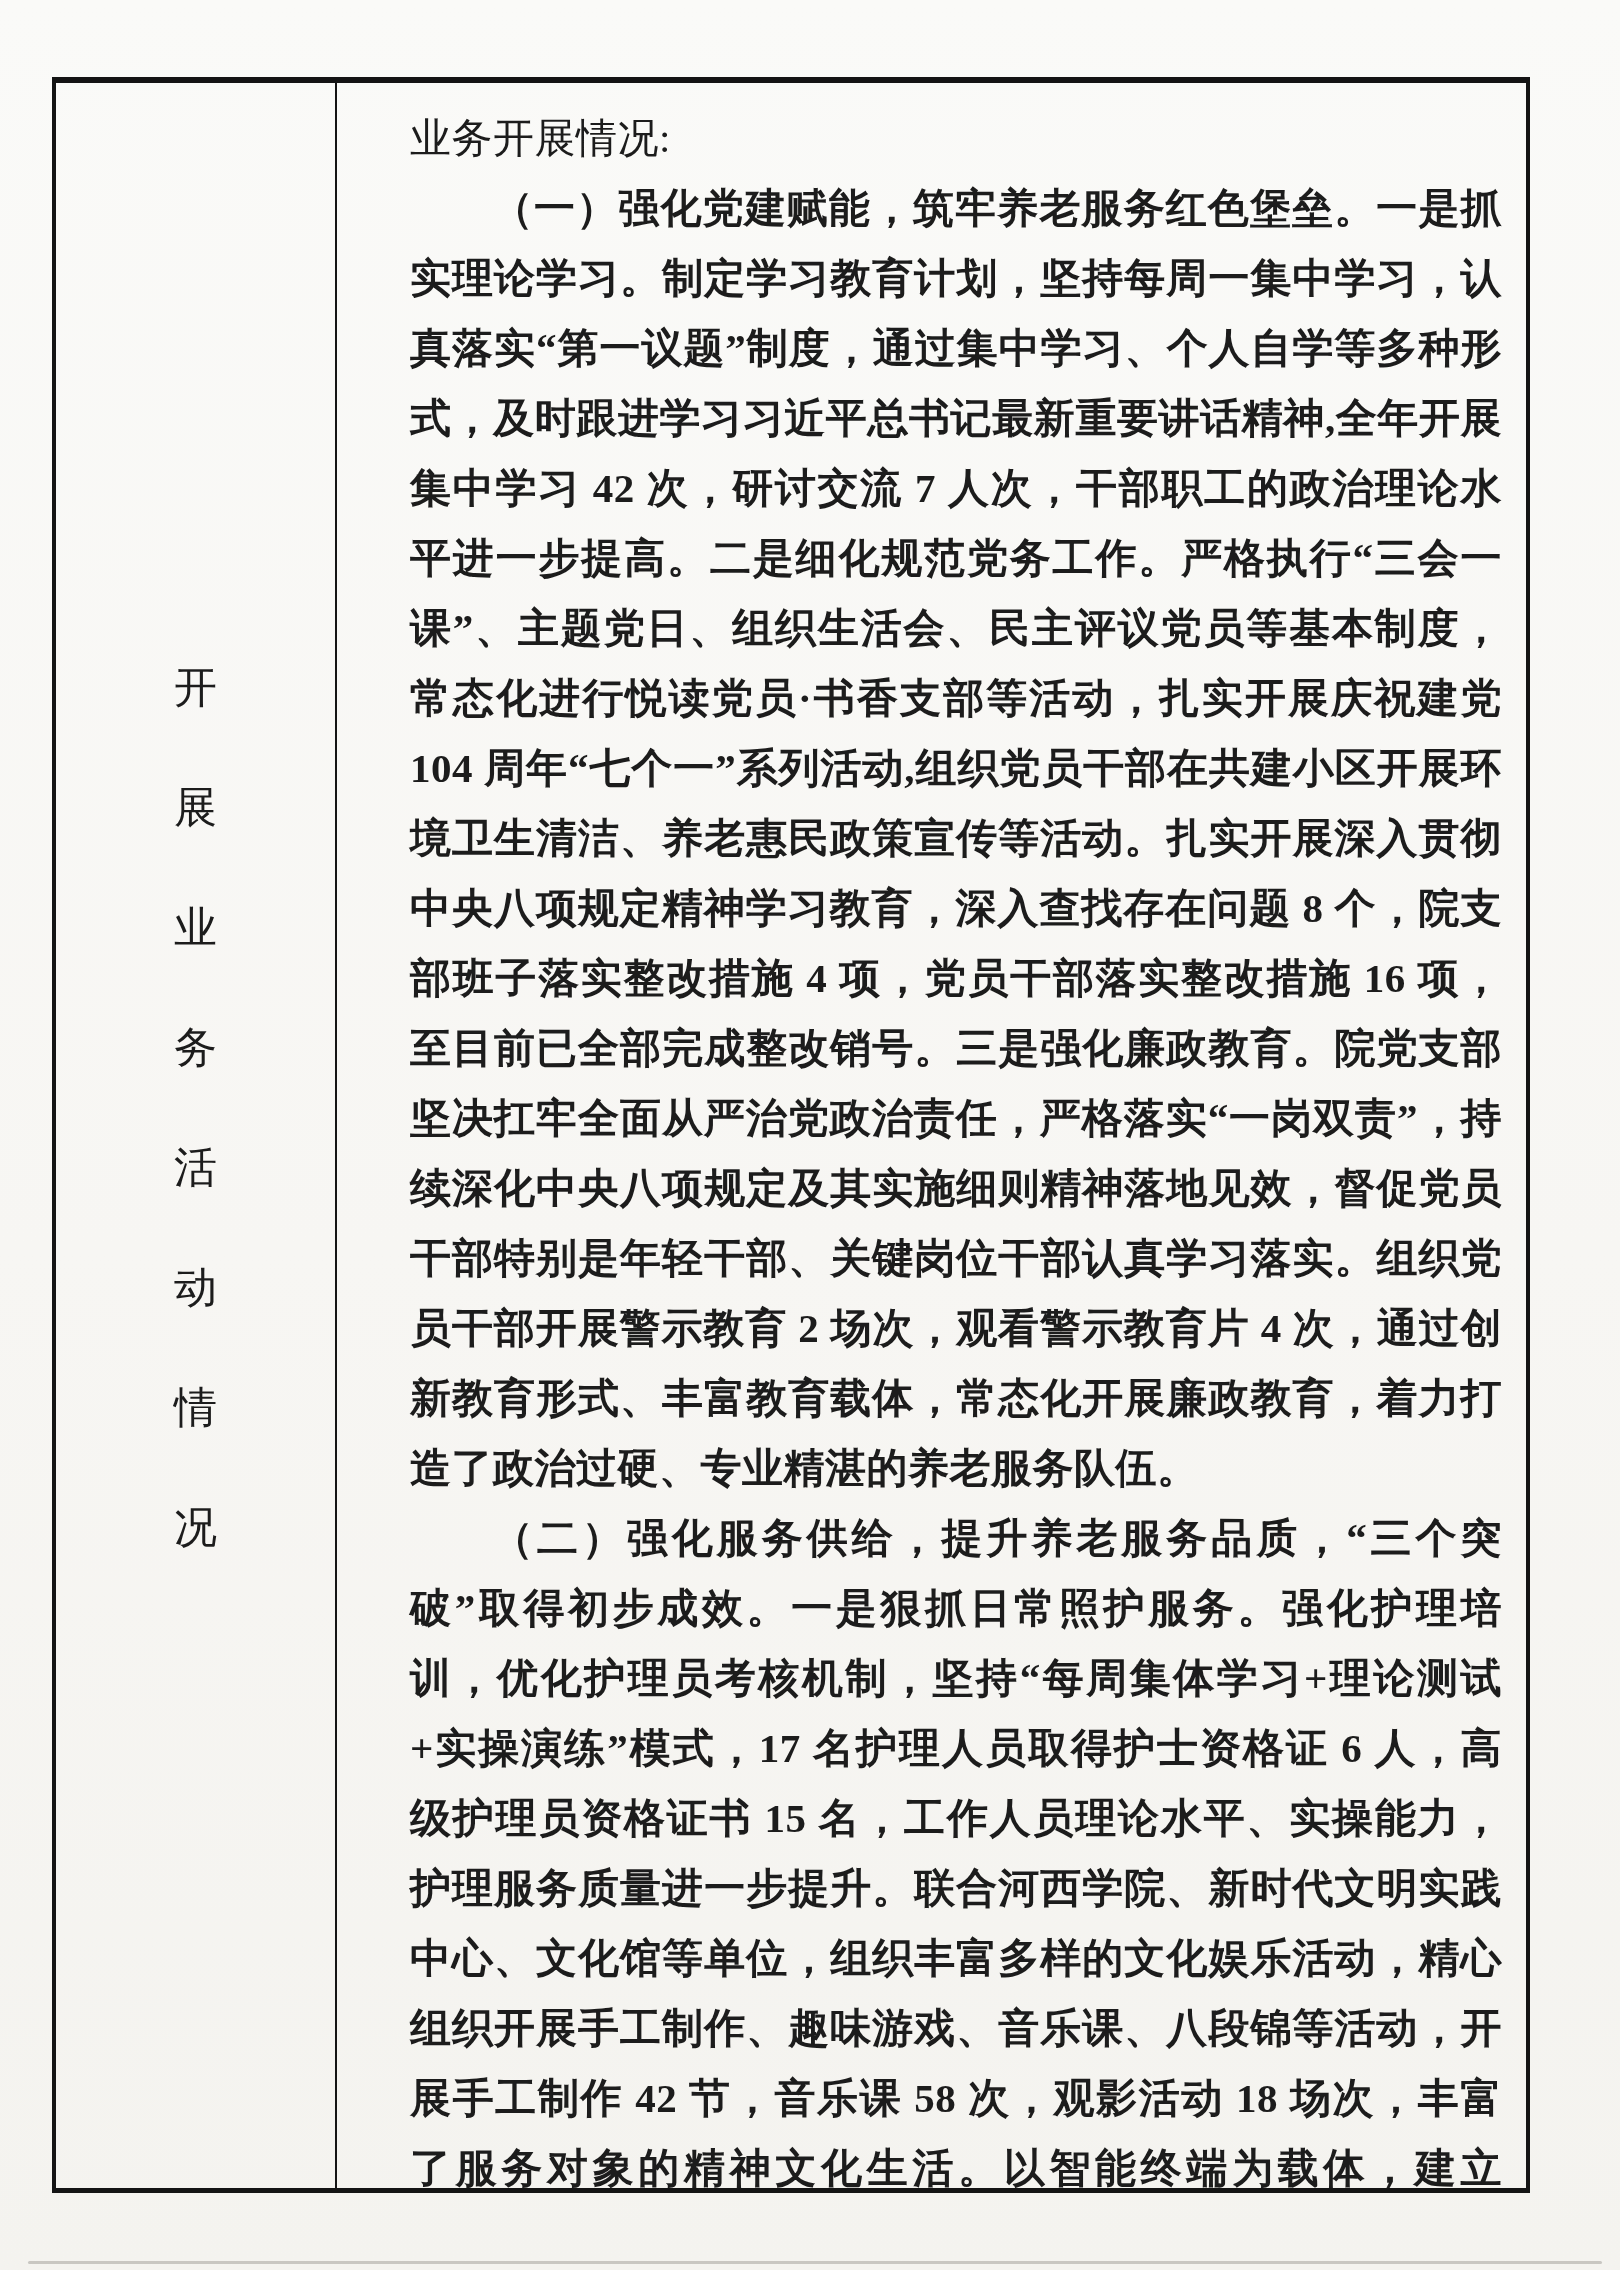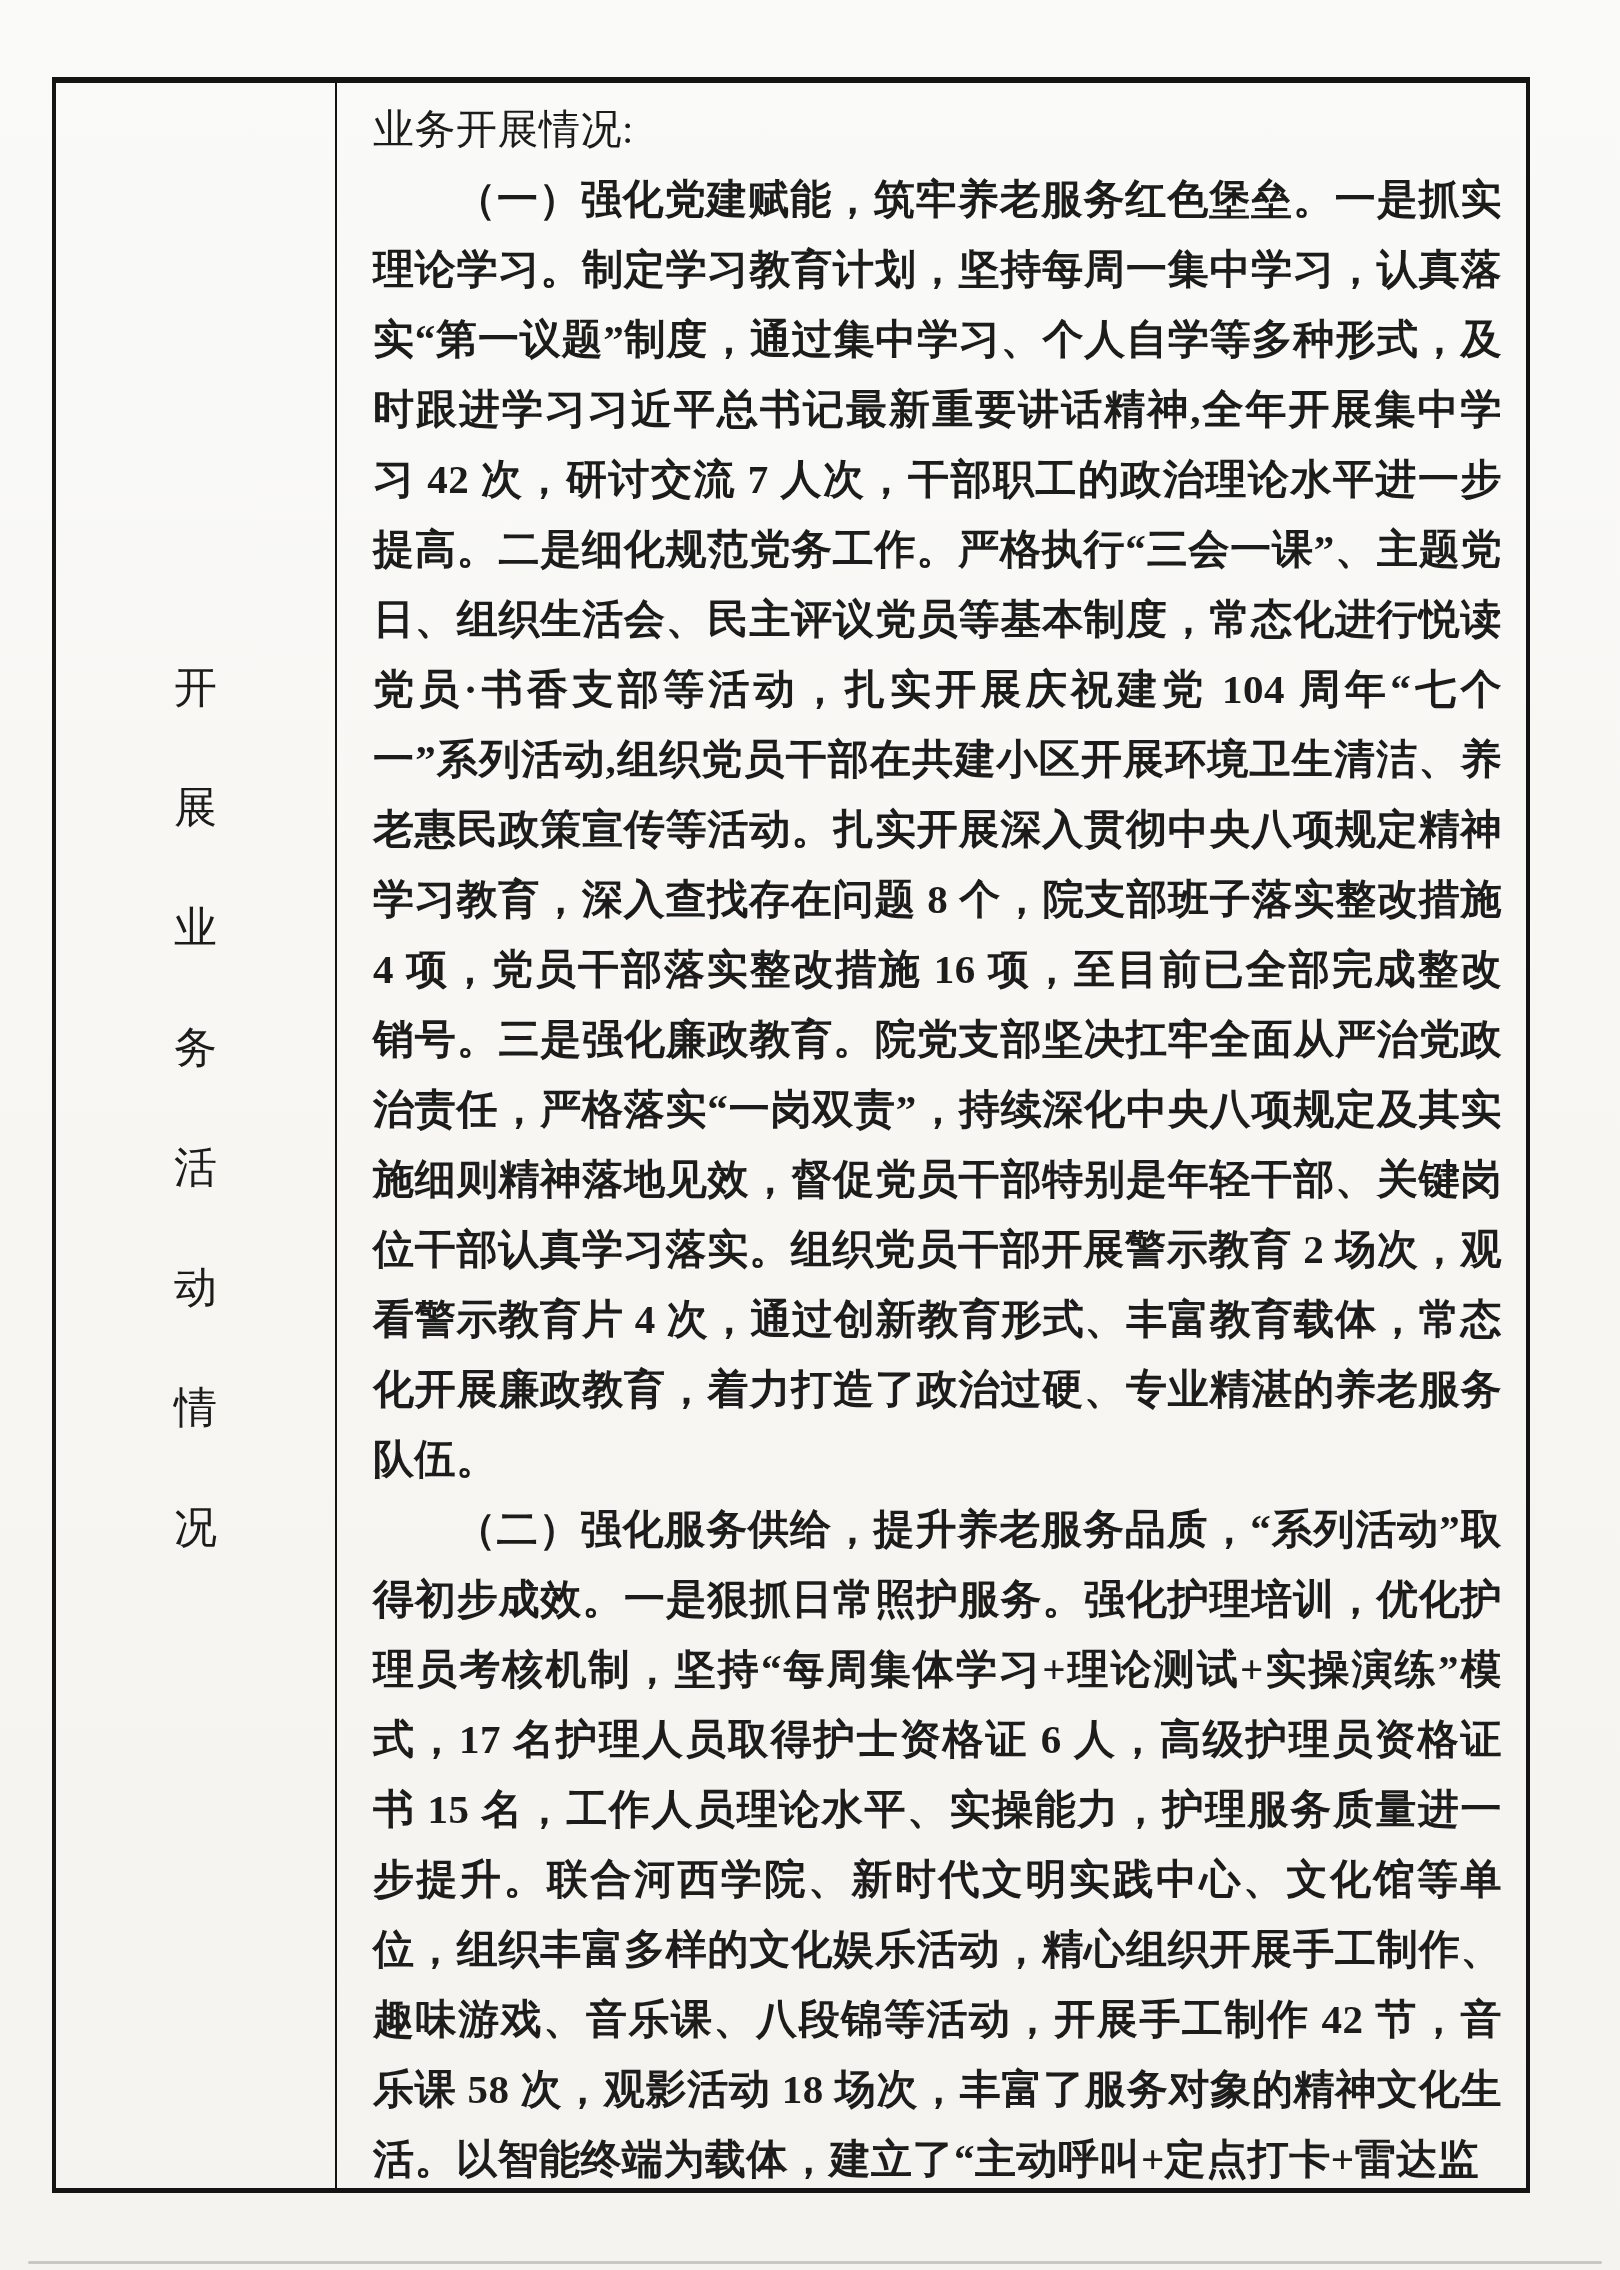--- a/index.html
+++ b/index.html
@@ -47,22 +47,23 @@
   }
   .vchar {
     font-size: 43px;
     line-height: 1;
     text-align: center;
     letter-spacing: 0;
   }
   .body-cell {
     flex: 1 1 auto;
     box-sizing: border-box;
-    padding: 11px 24px 0 36px;
+    padding: 20px 24px 0 36px;
     overflow: hidden;
+    margin-left: 37px;
   }
   .body-text {
     font-size: 41px;
     line-height: 70px;
     letter-spacing: 0.5px;
     text-align: justify;
   }
   .intro-line {
     font-size: 41px;
     line-height: 70px;
@@ -98,19 +99,19 @@
           <div class="vchar">活</div>
           <div class="vchar">动</div>
           <div class="vchar">情</div>
           <div class="vchar">况</div>
         </div>
     </div>
     <div class="body-cell">
       <div class="body-text">
         <div class="intro-line">业务开展情况:</div>
         <p class="para"><span class="seg bold">（一）强化党建赋能，筑牢养老服务红色堡垒。一是抓实理论学习。</span><span class="seg">制定学习教育计划，坚持每周一集中学习，认真落实“第一议题”制度，通过集中学习、个人自学等多种形式，及时跟进学习习近平总书记最新重要讲话精神,全年开展集中学习 42 次，研讨交流 7 人次，干部职工的政治理论水平进一步提高。</span><span class="seg bold">二是细化规范党务工作。</span><span class="seg">严格执行“三会一课”、主题党日、组织生活会、民主评议党员等基本制度，常态化进行悦读党员·书香支部等活动，扎实开展庆祝建党 104 周年“七个一”系列活动,组织党员干部在共建小区开展环境卫生清洁、养老惠民政策宣传等活动。扎实开展深入贯彻中央八项规定精神学习教育，深入查找存在问题 8 个，院支部班子落实整改措施 4 项，党员干部落实整改措施 16 项，至目前已全部完成整改销号。</span><span class="seg bold">三是强化廉政教育。</span><span class="seg">院党支部坚决扛牢全面从严治党政治责任，严格落实“一岗双责”，持续深化中央八项规定及其实施细则精神落地见效，督促党员干部特别是年轻干部、关键岗位干部认真学习落实。组织党员干部开展警示教育 2 场次，观看警示教育片 4 次，通过创新教育形式、丰富教育载体，常态化开展廉政教育，着力打造了政治过硬、专业精湛的养老服务队伍。</span></p>
-        <p class="para"><span class="seg bold">（二）强化服务供给，提升养老服务品质，“系列活动”取得初步成效。一是狠抓日常照护服务。</span><span class="seg">强化护理培训，优化护理员考核机制，坚持“每周集体学习+理论测试+实操演练”模式，17 名护理人员取得护士资格证 6 人，高级护理员资格证书 15 名，工作人员理论水平、实操能力，护理服务质量进一步提升。联合河西学院、新时代文明实践中心、文化馆等单位，组织丰富多样的文化娱乐活动，精心组织开展手工制作、趣味游戏、音乐课、八段锦等活动，开展手工制作 42 节，音乐课 58 次，观影活动 18 场次，丰富了服务对象的精神文化生活。以智能终端为载体，建立了“主动呼叫+定点打卡+雷达监</span></p>
+        <p class="para"><span class="seg bold">（二）强化服务供给，提升养老服务品质，“三个突破”取得初步成效。一是狠抓日常照护服务。</span><span class="seg">强化护理培训，优化护理员考核机制，坚持“每周集体学习+理论测试+实操演练”模式，17 名护理人员取得护士资格证 6 人，高级护理员资格证书 15 名，工作人员理论水平、实操能力，护理服务质量进一步提升。联合河西学院、新时代文明实践中心、文化馆等单位，组织丰富多样的文化娱乐活动，精心组织开展手工制作、趣味游戏、音乐课、八段锦等活动，开展手工制作 42 节，音乐课 58 次，观影活动 18 场次，丰富了服务对象的精神文化生活。以智能终端为载体，建立了“主动呼叫+定点打卡+雷达监</span></p>
       </div>
     </div>
   </div>
   <div class="scan-streak"></div>
 </div>
 
 
 </body></html>

